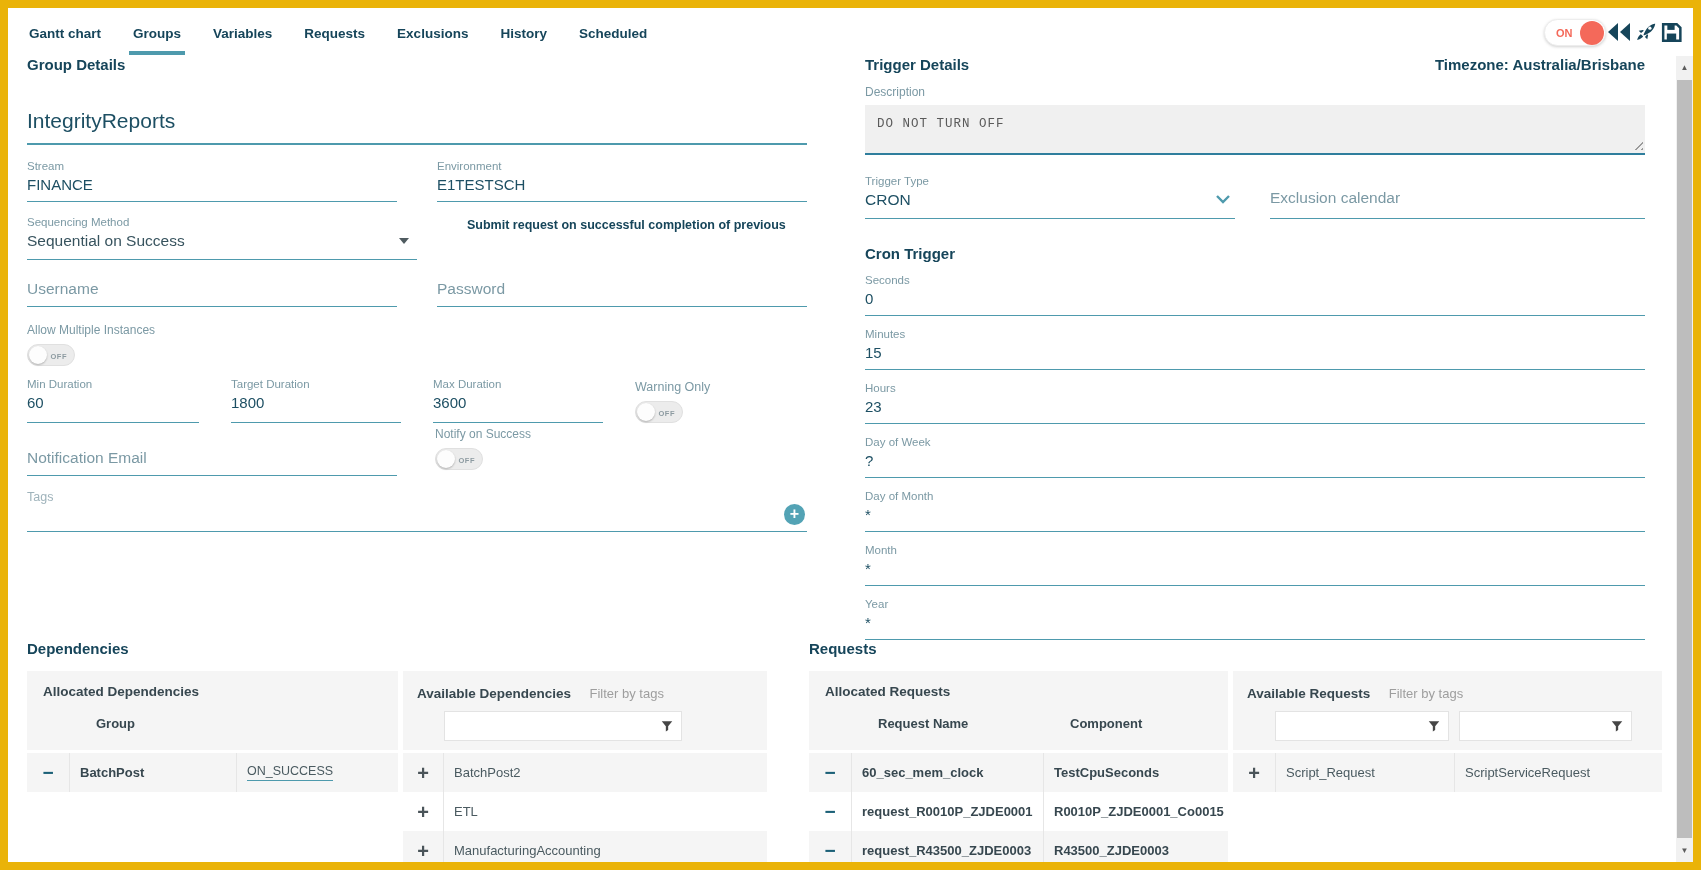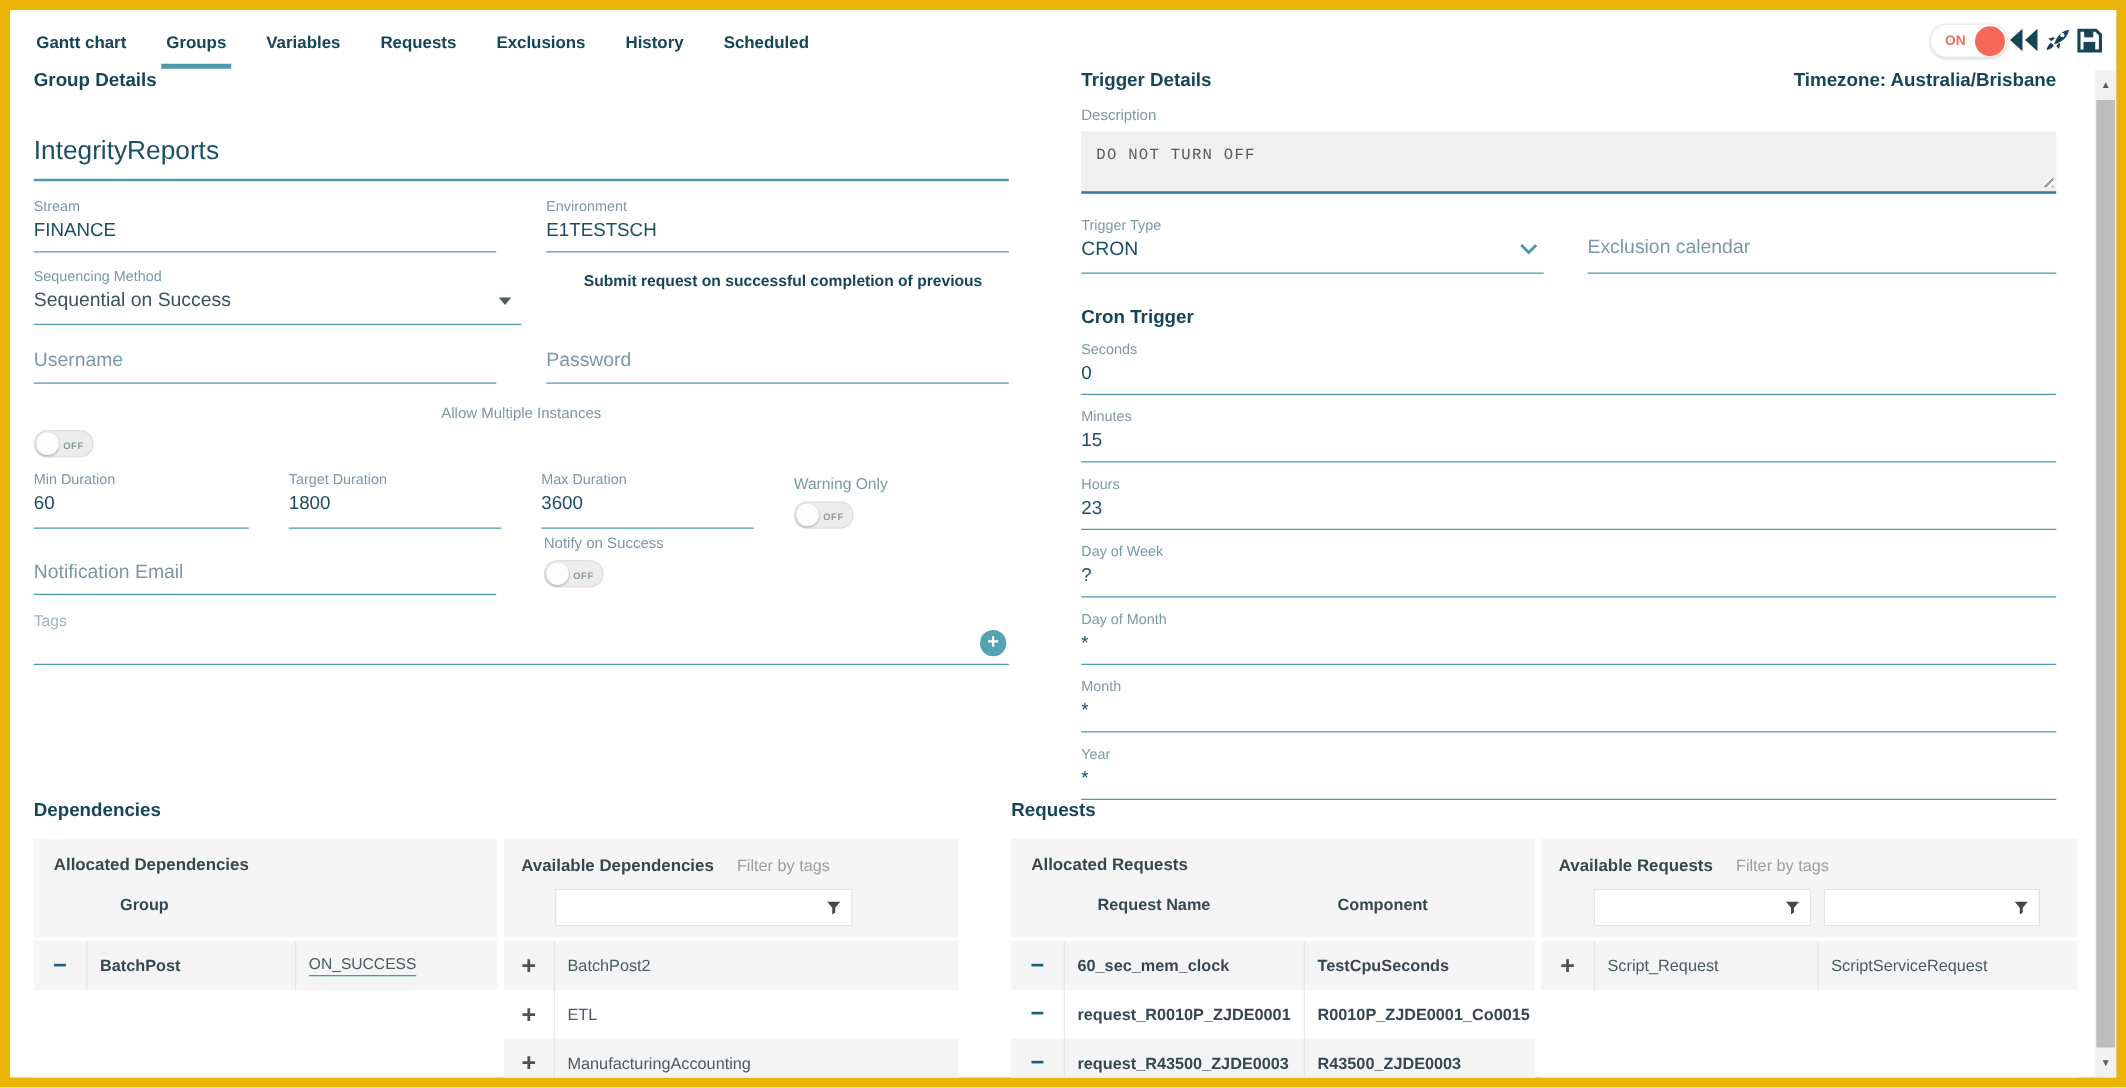--- a/index.html
+++ b/index.html
@@ -38,21 +38,21 @@
   .row-seq { display: grid; grid-template-columns: 390px 1fr; column-gap: 50px; margin-top: 14px; }
   .sel-line { display: flex; align-items: center; justify-content: space-between; padding-bottom: 9px; }
   .sel-line .sv { font-size: 15.5px; color: #37535e; }
   .caret { width: 0; height: 0; border-left: 5px solid transparent; border-right: 5px solid transparent; border-top: 6px solid #4f5b60; margin-right: 8px; }
   .seq-note { font-size: 12.5px; font-weight: bold; color: #16455a; align-self: end; padding-bottom: 28px; }
   .row-up { margin-top: 20px; }
   .tgl-lb { font-size: 12px; color: #7b99a4; }
   .toggle { position: relative; width: 48px; height: 22px; border-radius: 12px; background: #ececec; border: 1px solid #e0e0e0; margin-top: 7px; cursor: pointer; }
   .toggle .tknob { position: absolute; left: 1px; top: 1px; width: 18px; height: 18px; border-radius: 50%; background: #fdfdfd; box-shadow: 0 1px 2px rgba(0,0,0,.25); }
   .toggle .tstate { position: absolute; right: 7px; top: 7px; font-size: 7.5px; font-weight: bold; color: #8d9ba1; letter-spacing: .5px; }
-  .amult { margin-top: 16px; text-align: center; }
+  .amult { margin-top: 16px; }
   .row4 { display: grid; grid-template-columns: 172px 170px 170px 1fr; column-gap: 32px; margin-top: 12px; }
   .warn-block .tgl-lb { font-size: 12.5px; color: #7b99a4; }
   .notif-row { position: relative; margin-top: 26px; }
   .notif-row .fld { width: 370px; }
   .notify-block { position: absolute; left: 408px; top: -22px; }
   .tags { position: relative; height: 44px; border-bottom: 1.5px solid #4e9aad; margin-top: 12px; }
   .tags .lb { font-size: 12.5px; color: #9fb3bb; padding-top: 2px; }
   .plus-circle { position: absolute; right: 2px; bottom: 6px; width: 21px; height: 21px; border-radius: 50%; background: #53a3b5; color: #fff; font-size: 16px; font-weight: bold; line-height: 20px; text-align: center; cursor: pointer; }
 
   

